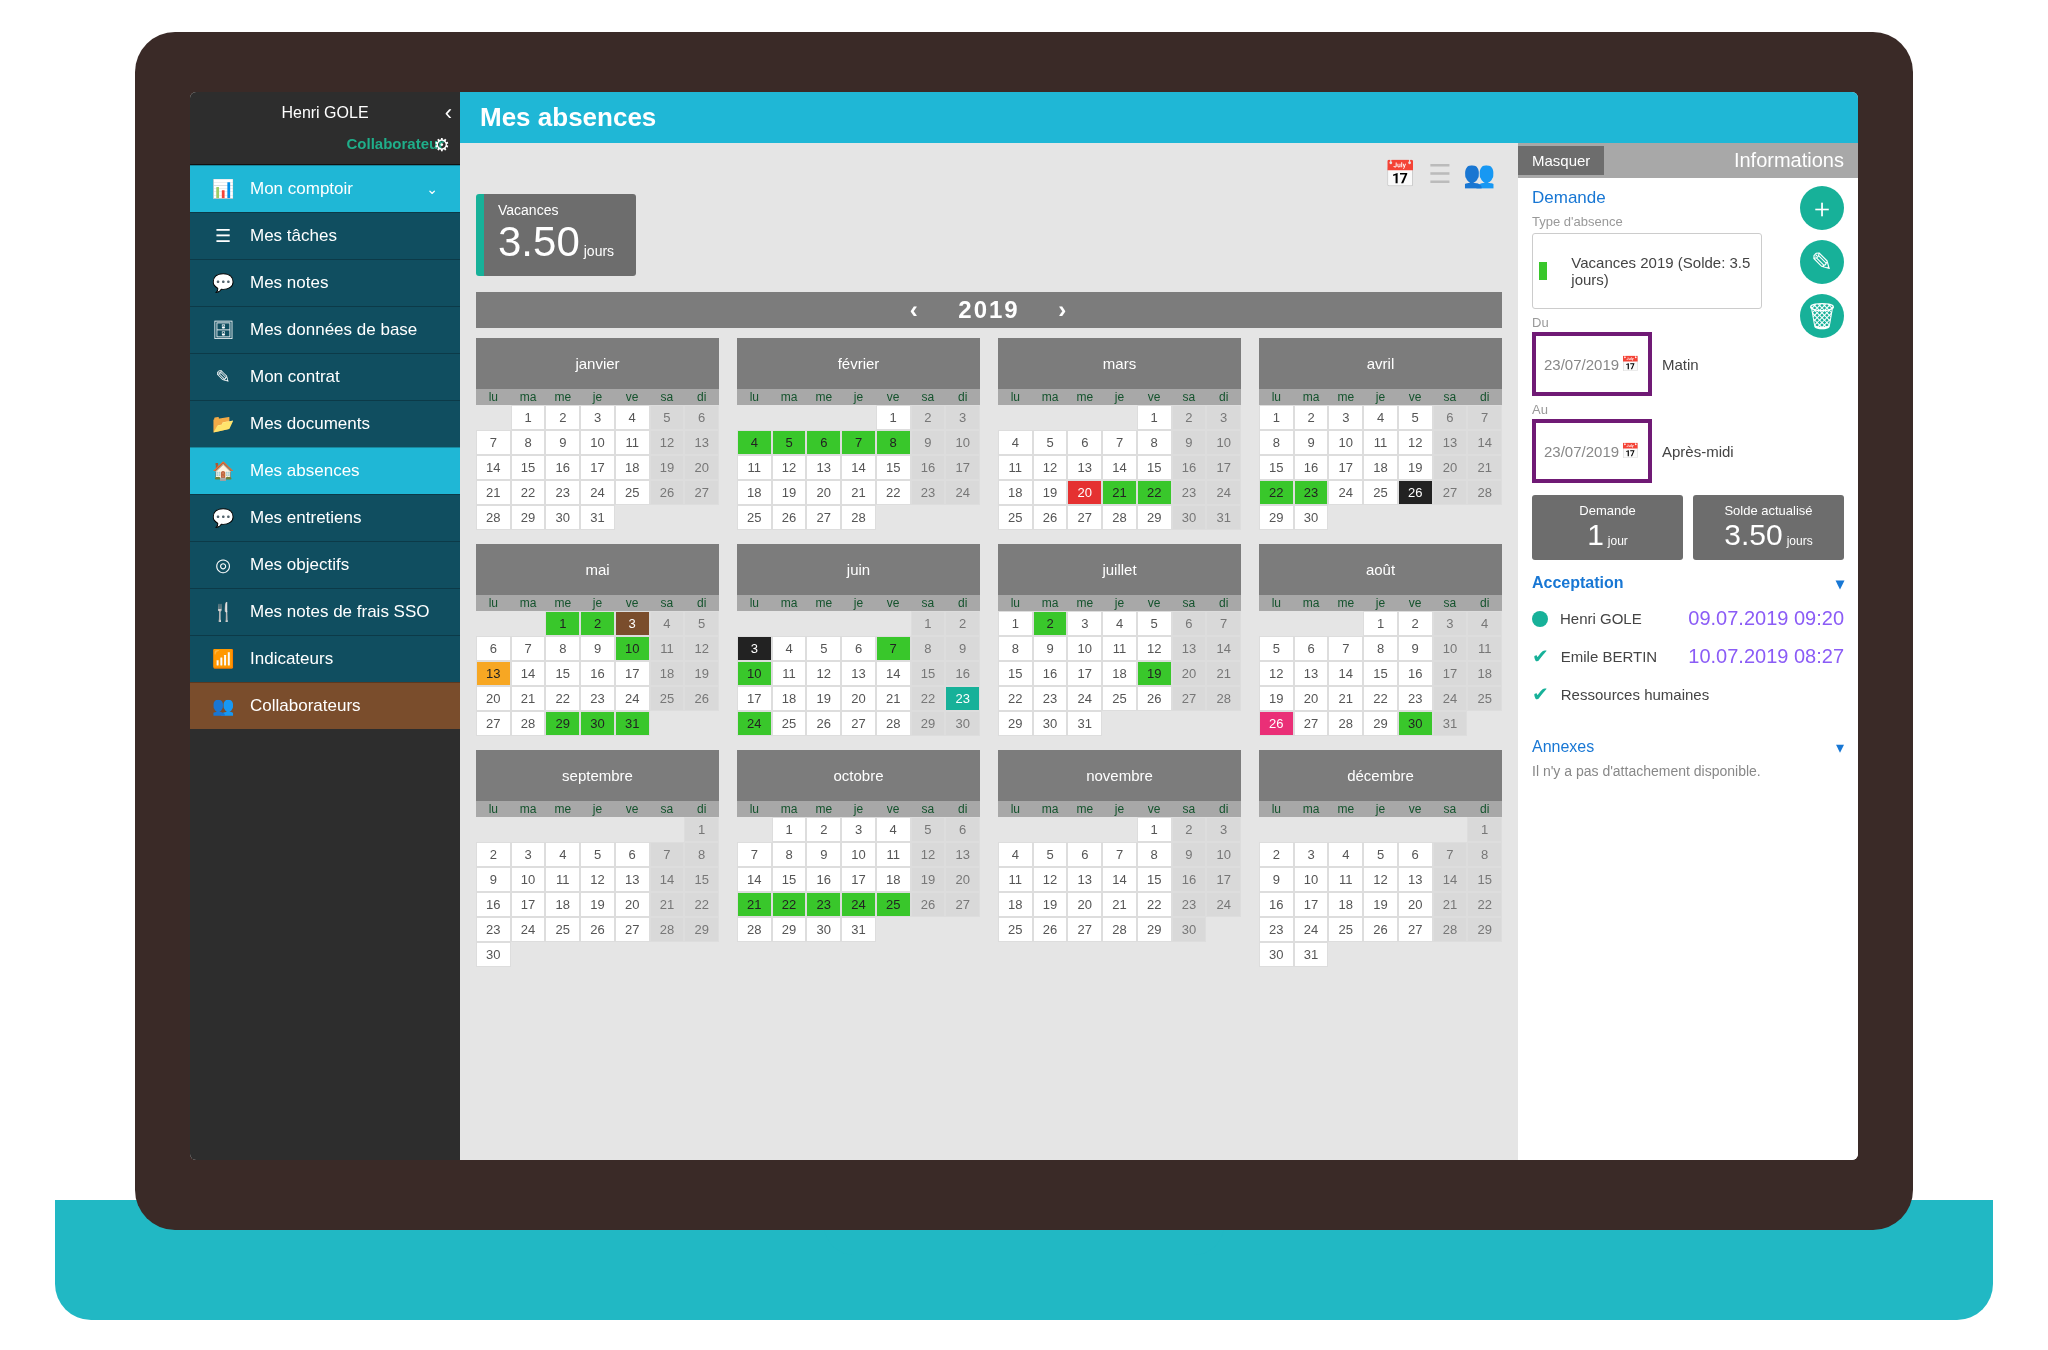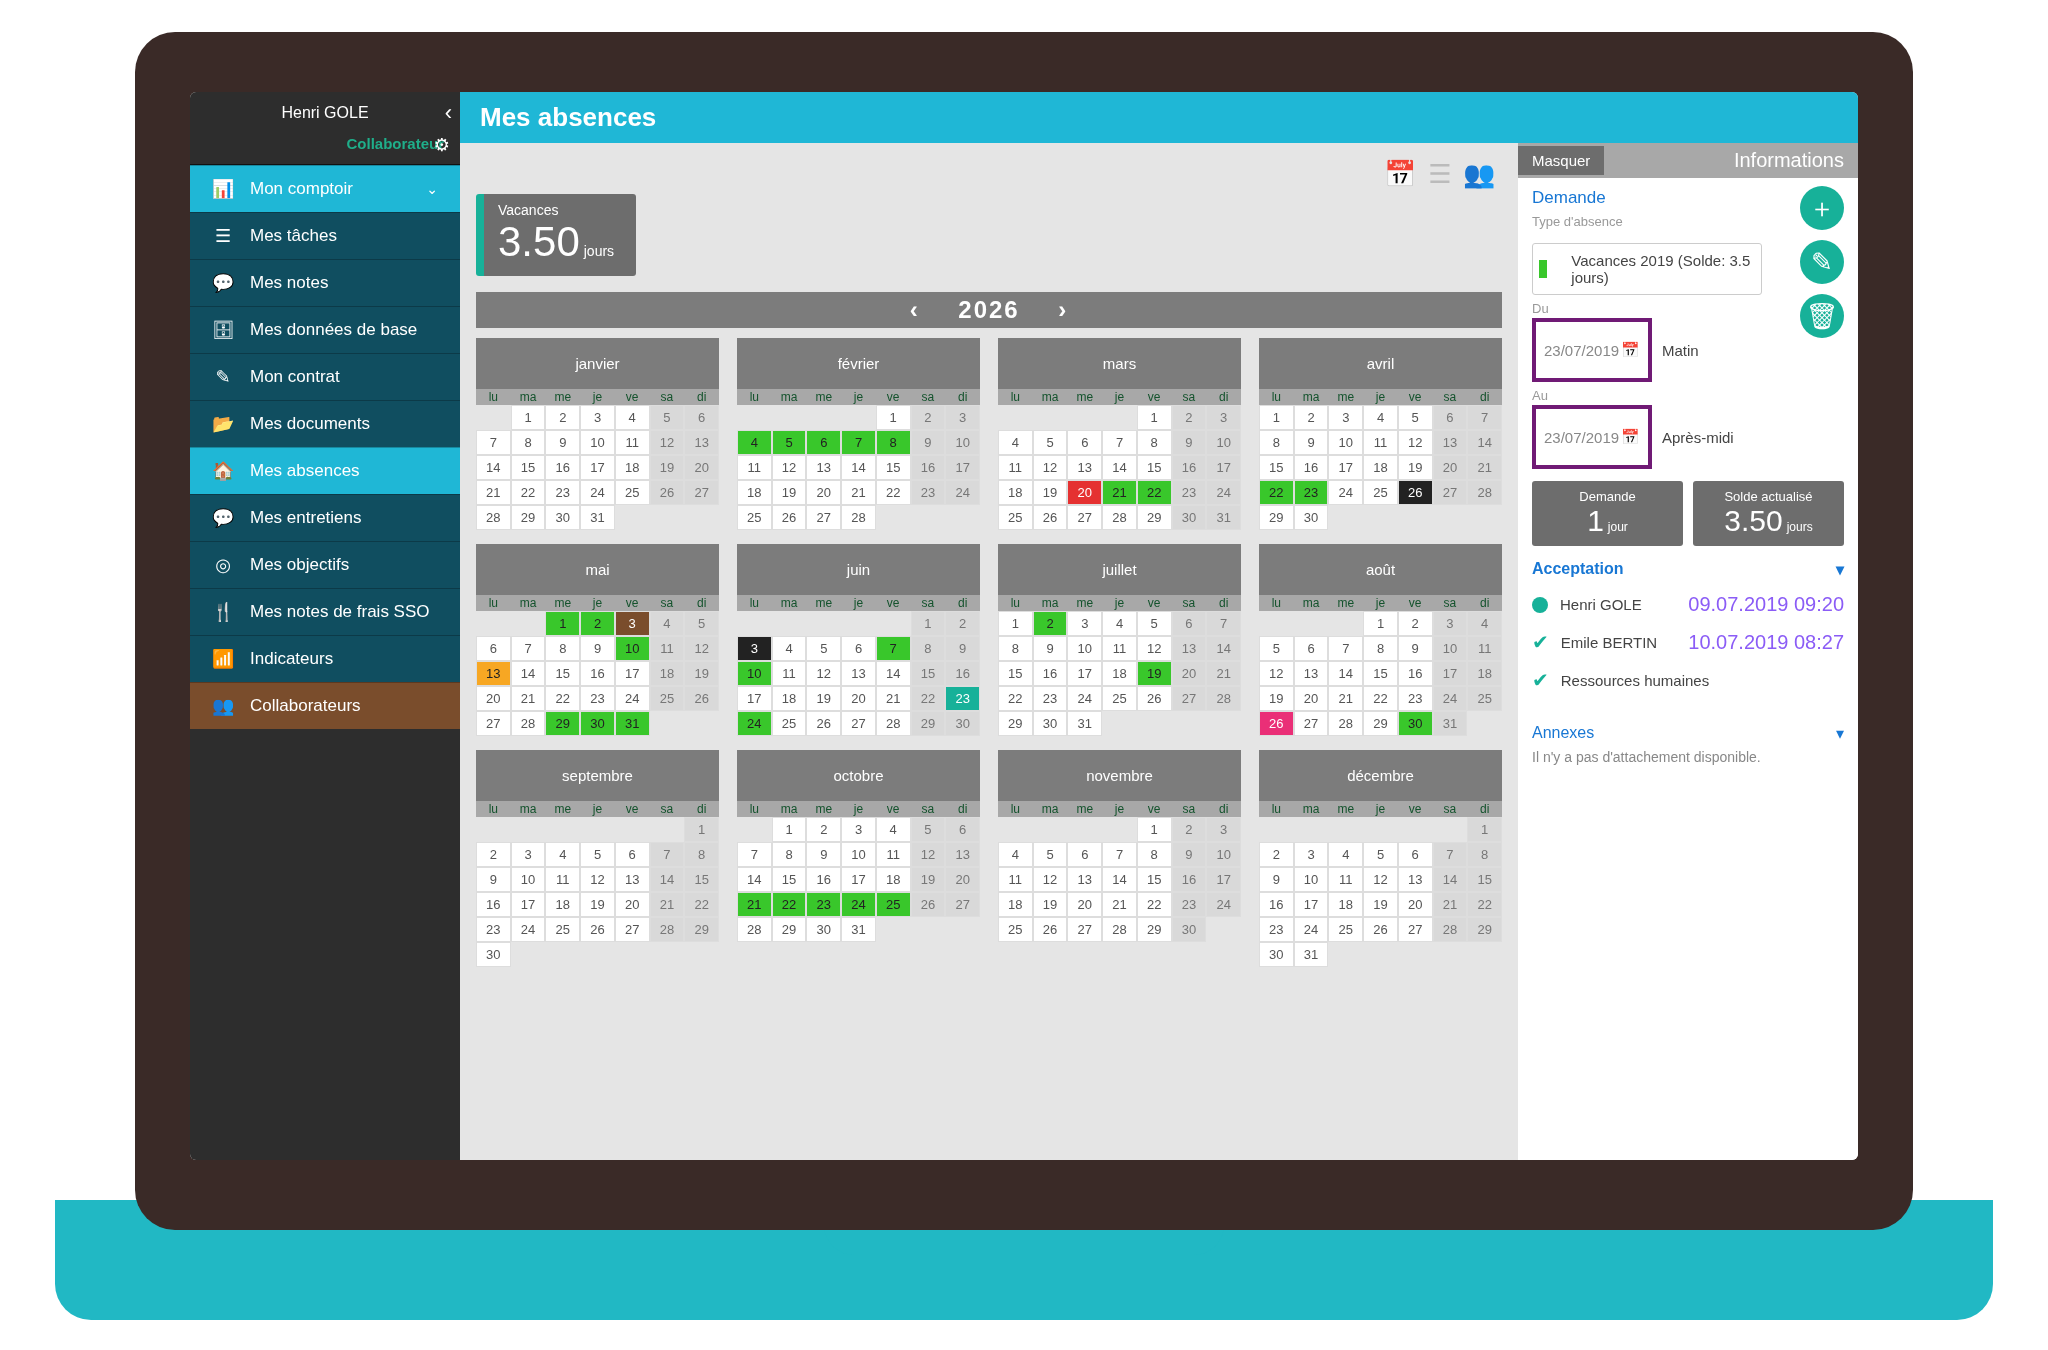--- a/index.html
+++ b/index.html
@@ -53,21 +53,21 @@
   
   .panel{width:340px;background:#fff;display:flex;flex-direction:column;font-size:15px;color:#444}
   .panel-hdr{background:#a8a8a8;color:#fff;display:flex;align-items:center}
   .panel-hdr .mask{background:#6d6d6d;padding:6px 14px;cursor:pointer}
   .panel-hdr .info{margin-left:auto;padding:6px 14px;font-size:20px}
   .sec{padding:10px 14px 4px;position:relative}
   .sec h4{color:#1877d4;font-size:17px;font-weight:normal;margin-bottom:6px}
   .fab{position:absolute;right:14px;width:44px;height:44px;border-radius:50%;background:#17b199;color:#fff;display:flex;align-items:center;justify-content:center;font-size:26px;cursor:pointer}
   .fab.f1{top:8px}.fab.f2{top:62px}.fab.f3{top:116px}
   .field-label{font-size:13px;color:#999;margin-top:6px}
-  .type-row{display:flex;align-items:center;gap:24px;border:1px solid #ccc;border-radius:3px;padding:8px 6px;margin-top:14px;width:230px}
+  .type-row{display:flex;align-items:center;gap:24px;border:1px solid #ccc;border-radius:3px;padding:20px 6px;margin-top:4px;width:230px}
   .type-row .sw{width:10px;height:18px;background:#39c72b}
   .date-row{display:flex;align-items:center;gap:10px;margin-top:2px}
   .date-in{border:4px solid #701a75;padding:19px 8px;width:120px;display:flex;align-items:center;justify-content:space-between;color:#888}
   .totals{display:flex;gap:10px;margin-top:12px}
   .tot{flex:1;background:#6d6d6d;color:#fff;padding:8px 10px;border-radius:3px;text-align:center}
   .tot .tl{font-size:13px}
   .tot .tv{font-size:30px;font-weight:300}
   .tot .tu{font-size:12px;margin-left:4px}
   .accept{padding:10px 14px}
   .accept h4{color:#1877d4;font-size:16px;font-weight:bold;display:flex;justify-content:space-between}
@@ -158,21 +158,21 @@
             <span class="on">📅</span>
             <span>☰</span>
             <span>👥</span>
           </div>
           <div class="vac-card">
             <div class="t">Vacances</div>
             <span class="v">3.50</span><span class="u">jours</span>
           </div>
           <div class="yearbar">
             <span>‹</span>
-            <b>2026</b>
+            <b>2019</b>
             <span>›</span>
           </div>
           <div class="months" id="months">
               <div class="month">
                 <div class="mname">janvier</div>
                 <div class="dow">
                   <div>lu</div>
                   <div>ma</div>
                   <div>me</div>
                   <div>je</div>

